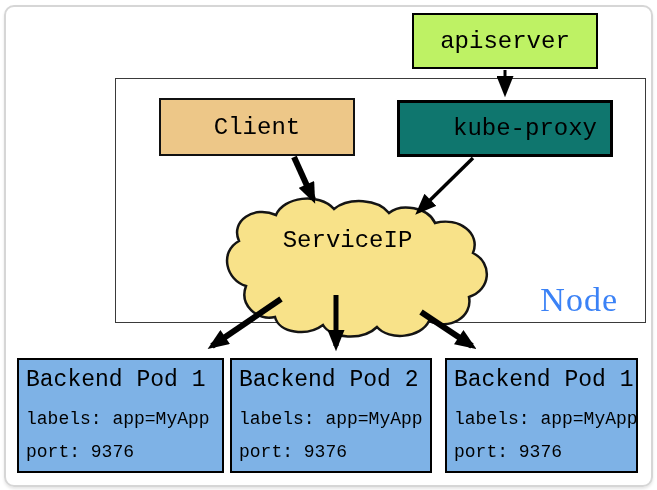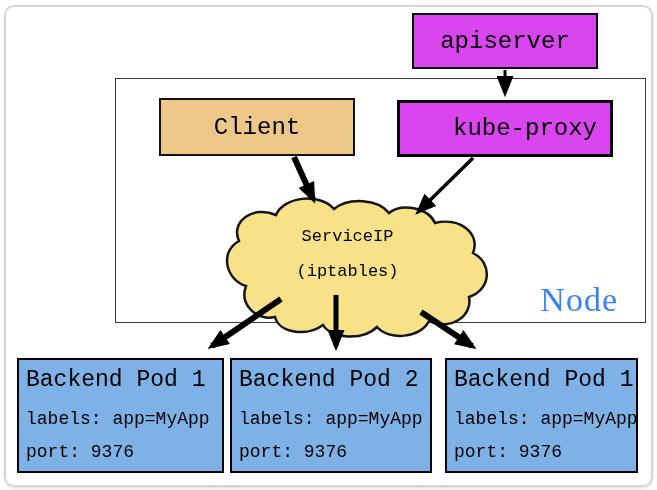--- a/index.html
+++ b/index.html
@@ -48,48 +48,48 @@
     align-items: center;
     justify-content: center;
     font-size: 24px;
     color: #000;
     box-sizing: border-box;
     z-index: 4;
   }
   .apiserver {
     left: 412px; top: 13px;
     width: 186px; height: 56px;
-    background: #d946ef;
+    background: #bef264;
     border: 2.5px solid #000;
   }
   .client {
     left: 159px; top: 98px;
     width: 196px; height: 58px;
     background: #EDC788;
     border: 2.5px solid #111;
   }
   .kube-proxy {
     left: 397px; top: 100px;
     width: 216px; height: 57px;
-    background: #d946ef;
+    background: #0f766e;
     border: 3px solid #000;
     padding-left: 40px;
   }
   .svg-layer {
     position: absolute;
     left: 0; top: 0;
     z-index: 3;
     pointer-events: none;
   }
   .cloud-text {
     position: absolute;
     left: 235px;
     width: 225px;
     text-align: center;
-    font-size: 17px;
+    font-size: 24px;
     color: #000;
     z-index: 4;
   }
   .cloud-line1 { top: 227px; }
   .cloud-line2 { top: 262px; }
   .pod {
     position: absolute;
     top: 358px;
     height: 111px;
     background: #7EB2E6;
@@ -155,21 +155,20 @@
     <line x1="473" y1="158" x2="419" y2="211" stroke="#000" stroke-width="3.5" marker-end="url(#arr)"></line>
 
     <line x1="281" y1="299" x2="212" y2="346" stroke="#000" stroke-width="6" marker-end="url(#arr)"></line>
 
     <line x1="336" y1="295" x2="336" y2="346" stroke="#000" stroke-width="5" marker-end="url(#arr)"></line>
 
     <line x1="421" y1="312" x2="472" y2="346" stroke="#000" stroke-width="6" marker-end="url(#arr)"></line>
   </svg>
 
   <div class="cloud-text cloud-line1">ServiceIP</div>
-  <div class="cloud-text cloud-line2">(iptables)</div>
 
   <div class="box apiserver">
     <span>apiserver</span>
   </div>
   <div class="box client">
     <span>Client</span>
   </div>
   <div class="box kube-proxy">
     <span>kube-proxy</span>
   </div>

